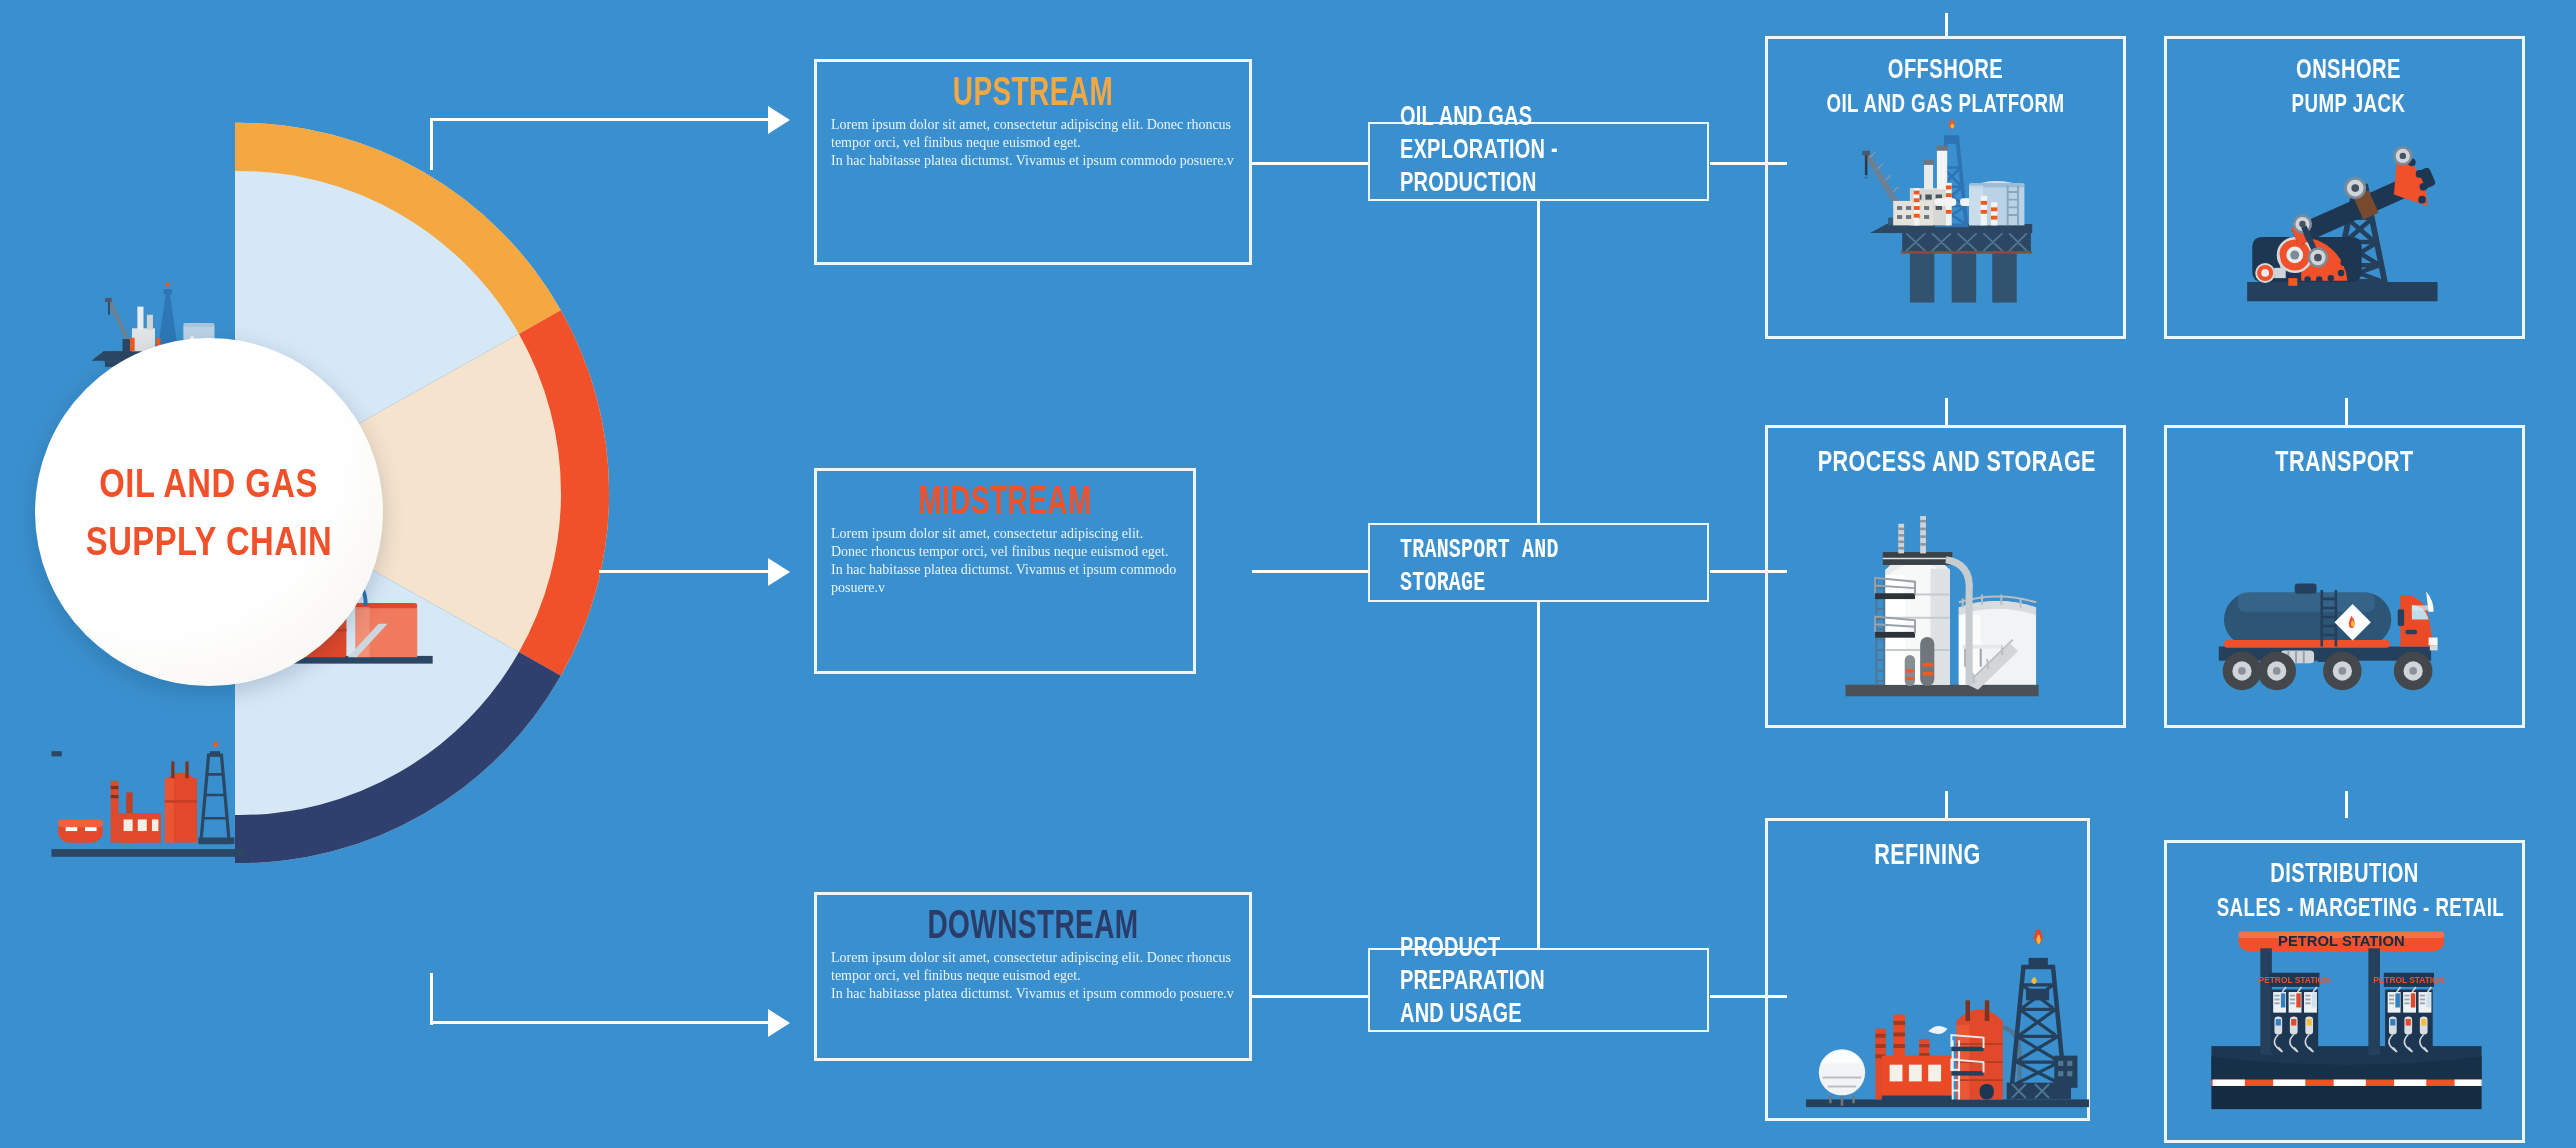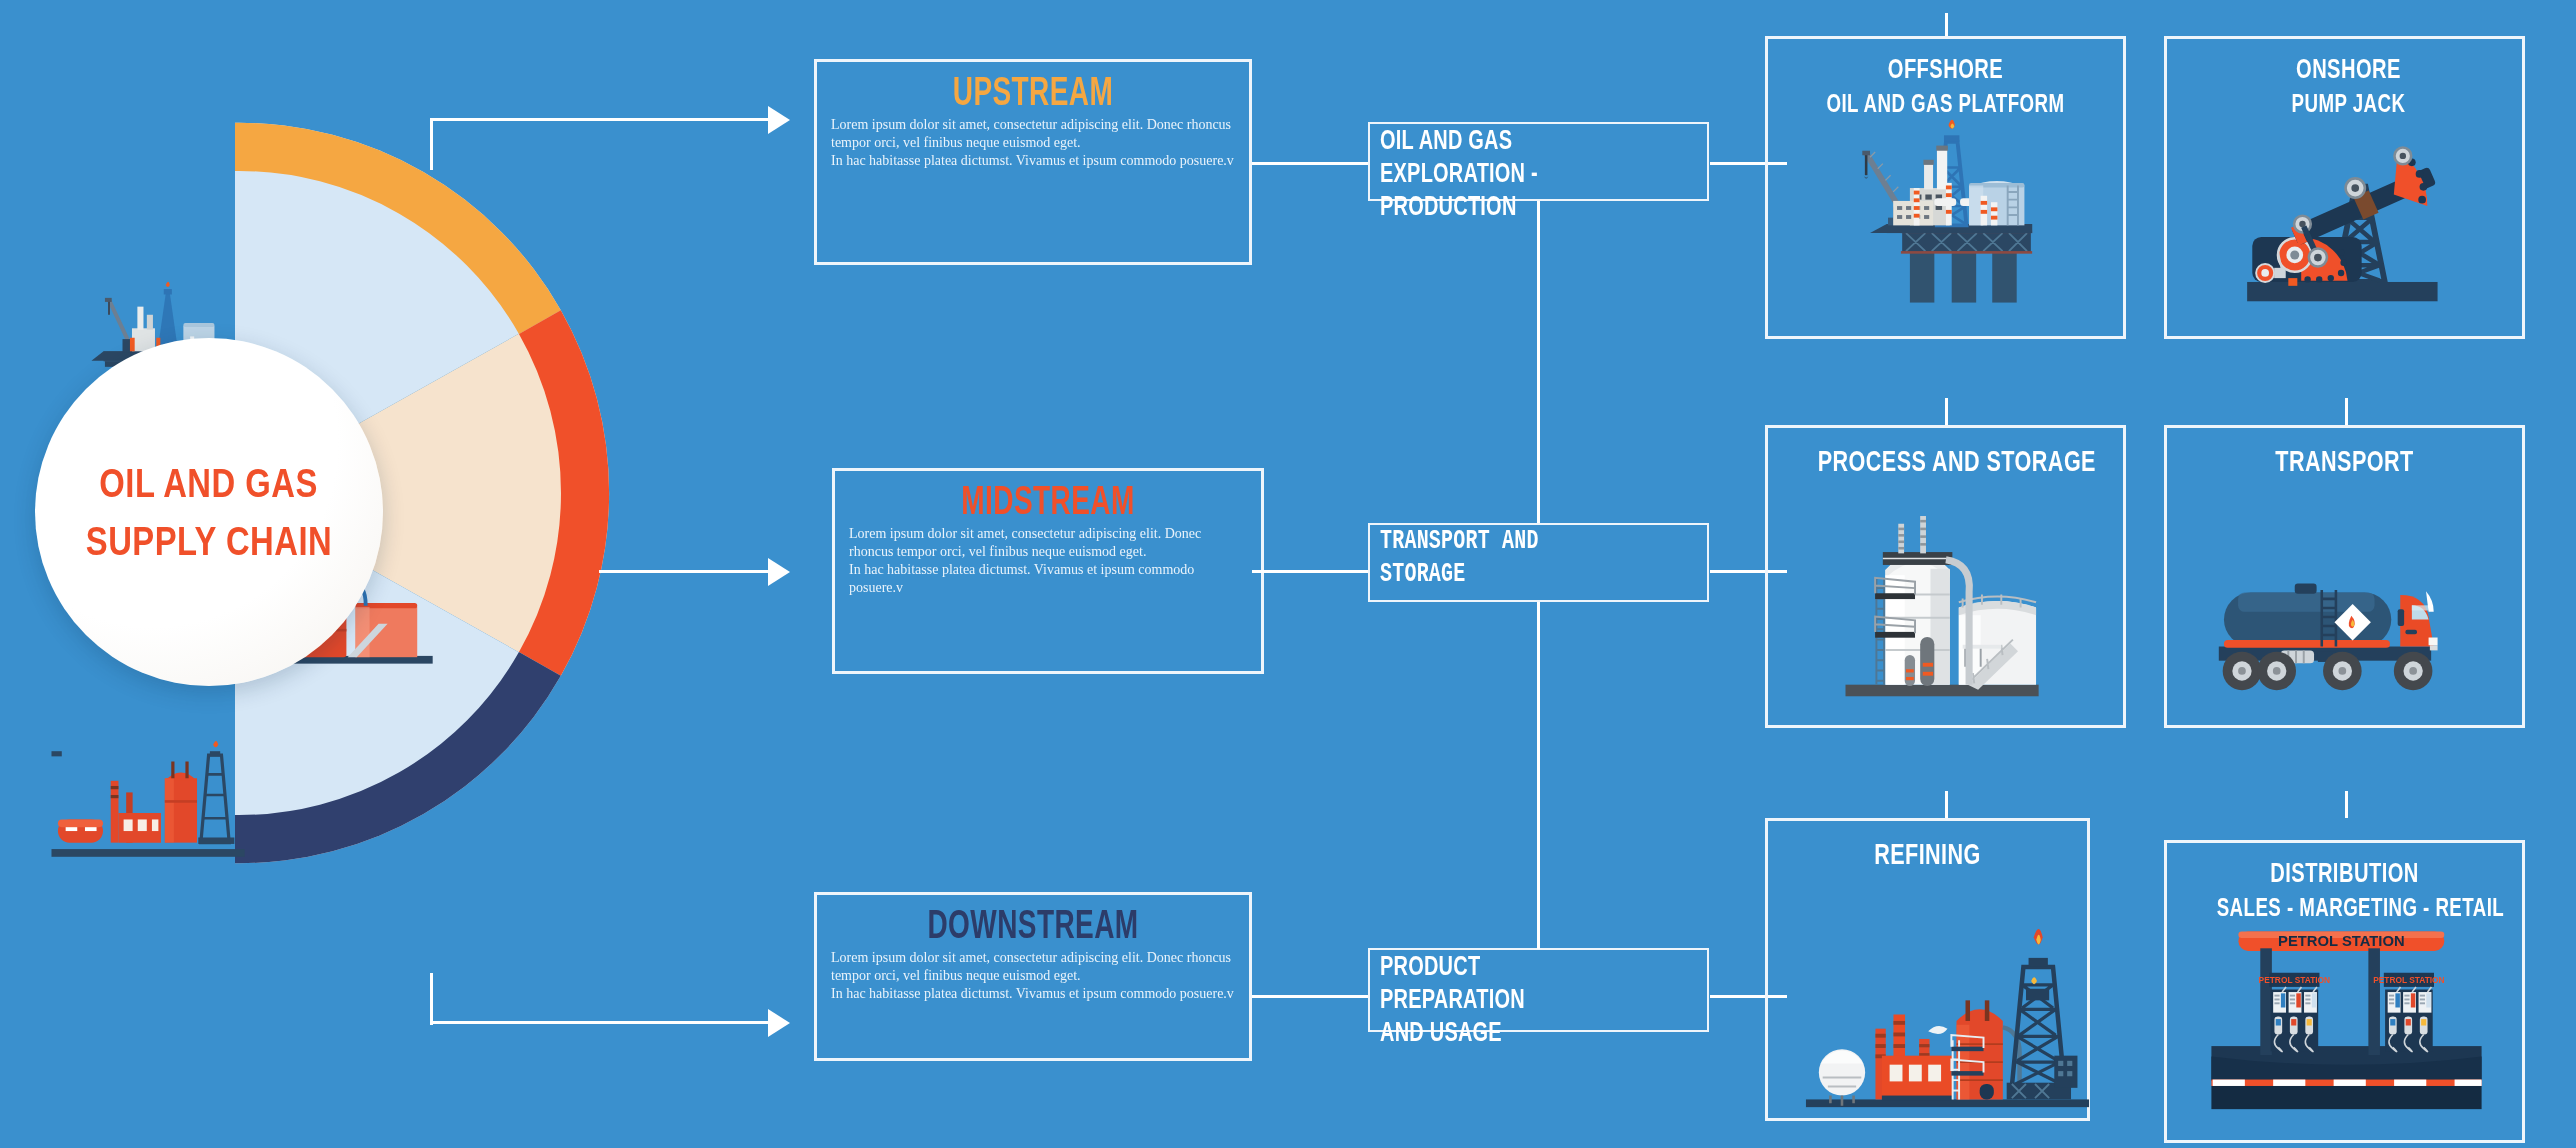--- a/index.html
+++ b/index.html
@@ -57,22 +57,22 @@
     color:#e9f3fb;
     font-family:"Liberation Serif", serif;
     font-size:14px;
     line-height:1.30;
   }
   
   .midlabel{
     position:absolute;
     border:2.6px solid #eef5fb;
     box-sizing:border-box;
-    display:flex;align-items:flex-start;
-    padding-left:10px;
+    display:flex;align-items:flex-end;
+    padding-left:30px;
   }
   .midlabel span{
     color:#fff;font-weight:bold;font-size:27px;line-height:1.22;
     letter-spacing:0.3px;
     transform:scaleX(.74);
     transform-origin:left center;
     display:block;
   }
   
   .hline{position:absolute;background:#ffffff;height:3.2px;}
@@ -208,21 +208,21 @@
   <div class="vline" style="left:430px;top:973px;height:52px;"></div>
   <div class="hline" style="left:430px;top:1021px;width:341px;"></div>
   <div class="arrowhead" style="left:768px;top:1009px;"></div>
 
   <div class="stagebox" style="left:814px;top:59px;width:438px;height:206px;">
     <h2 style="color:#f5a742;">UPSTREAM</h2>
     <p style="white-space:pre-line;">Lorem ipsum dolor sit amet, consectetur adipiscing elit. Donec rhoncus tempor orci, vel finibus neque euismod eget.
 In hac habitasse platea dictumst. Vivamus et ipsum commodo posuere.v</p>
   </div>
 
-  <div class="stagebox" style="left:832px;top:468px;width:432px;height:206px;">
+  <div class="stagebox" style="left:814px;top:468px;width:382px;height:206px;">
     <h2 style="color:#f0502a;">MIDSTREAM</h2>
     <p style="white-space:pre-line;">Lorem ipsum dolor sit amet, consectetur adipiscing elit. Donec rhoncus tempor orci, vel finibus neque euismod eget.
 In hac habitasse platea dictumst. Vivamus et ipsum commodo posuere.v</p>
   </div>
 
   <div class="stagebox" style="left:814px;top:892px;width:438px;height:169px;">
     <h2 style="color:#2c3c69;">DOWNSTREAM</h2>
     <p style="white-space:pre-line;">Lorem ipsum dolor sit amet, consectetur adipiscing elit. Donec rhoncus tempor orci, vel finibus neque euismod eget.
 In hac habitasse platea dictumst. Vivamus et ipsum commodo posuere.v</p>
   </div>

